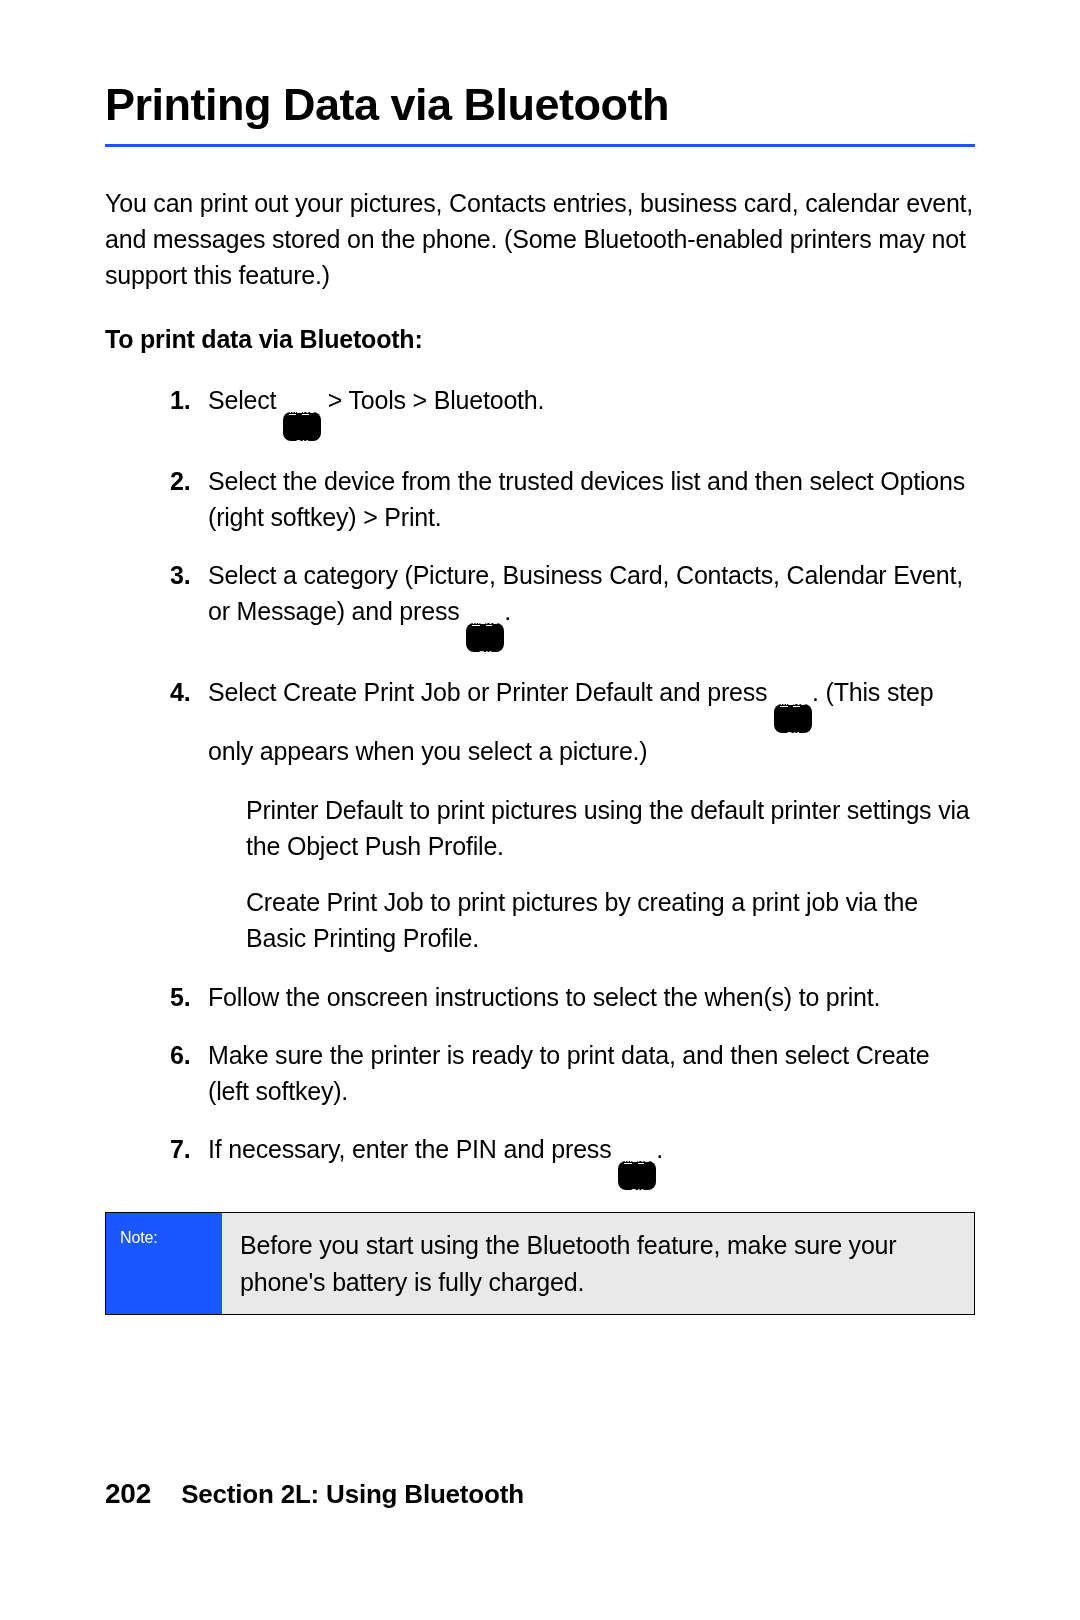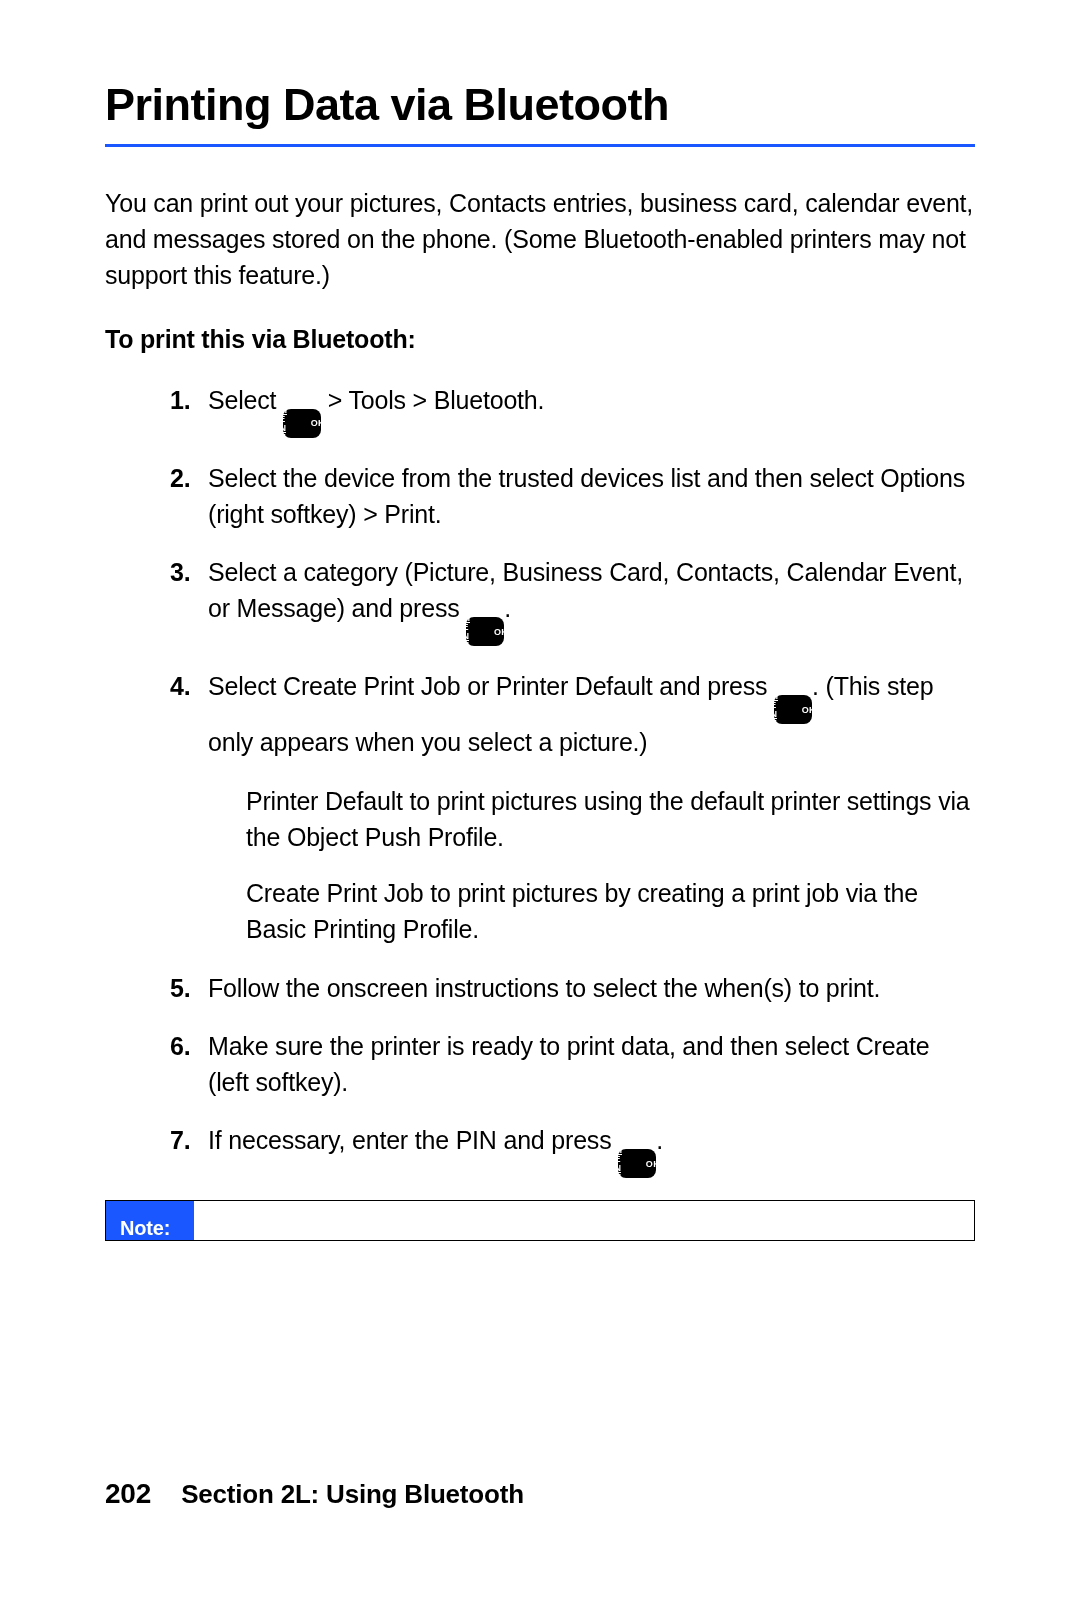--- a/index.html
+++ b/index.html
@@ -66,21 +66,21 @@
     top: 0;
     font-weight: 800;
   }
   .step-sub {
     margin: 22px 0 0 38px;
   }
   .step-sub p { margin: 0 0 20px 0; }
   .b { font-weight: 400; text-align: center; }
   .menu-ok {
     display: inline-flex;
-    flex-direction: row;
+    flex-direction: column;
     align-items: center;
     justify-content: center;
     background: #000;
     color: #fff;
     border-radius: 8px;
     width: 38px;
     height: 26px;
     font-size: 9px;
     line-height: 9px;
     font-weight: 700;
@@ -97,23 +97,23 @@
   .note-box {
     display: flex;
     border: 1px solid #000;
     margin-top: 18px;
     width: 100%;
     box-sizing: border-box;
   }
   .note-label {
     background: #1a57ff;
     color: #fff;
-    font-weight: 700;
-    font-size: 20px;
-    padding: 16px 0 0 14px;
+    font-weight: 400;
+    font-size: 16px;
+    padding: 16px 28px 0 14px;
     width: 74px;
     flex: none;
     box-sizing: content-box;
   }
   .note-body {
     background: #e9e9e9;
     padding: 14px 20px 14px 18px;
     flex: 1;
   }
   .footer {
@@ -132,21 +132,21 @@
 </head>
 <body>
 
 <div class="page">
 
   <h1 class="title">Printing Data via Bluetooth</h1>
   <hr class="title-rule">
 
   <p class="intro">You can print out your pictures, Contacts entries, business card, calendar event, and messages stored on the phone. (Some Bluetooth-enabled printers may not support this feature.)</p>
 
-  <p class="subhead">To print this via Bluetooth:</p>
+  <p class="subhead">To print data via Bluetooth:</p>
 
   <ol class="steps">
     <li>
       <span>Select </span><span class="menu-ok">
           <span class="row1"><span class="u">M</span><span>E</span><span class="u">N</span><span>U</span></span>
           <span class="row2">OK</span>
         </span><span class="b"> &gt; Tools &gt; Bluetooth</span><span>.</span>
     </li>
     <li>
       <span>Select the device from the trusted devices list and then select </span><span class="b">Options</span><span> (right softkey) </span><span class="b">&gt; Print</span><span>.</span>
@@ -176,20 +176,21 @@
     <li>
       <span>If necessary, enter the PIN and press </span><span class="menu-ok">
           <span class="row1"><span class="u">M</span><span>E</span><span class="u">N</span><span>U</span></span>
           <span class="row2">OK</span>
         </span><span>.</span>
     </li>
   </ol>
 
   <div class="note-box">
     <div class="note-label">Note:</div>
+    <div class="note-body">Before you start using the Bluetooth feature, make sure your phone's battery is fully charged.</div>
   </div>
 
   <div class="footer">
     <span class="pn">202</span>
     <span>Section 2L: Using Bluetooth</span>
   </div>
 
 </div>
 
 </body></html>

